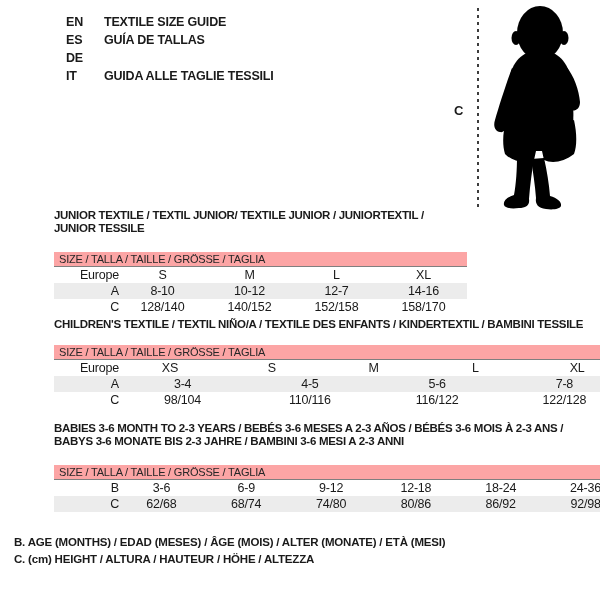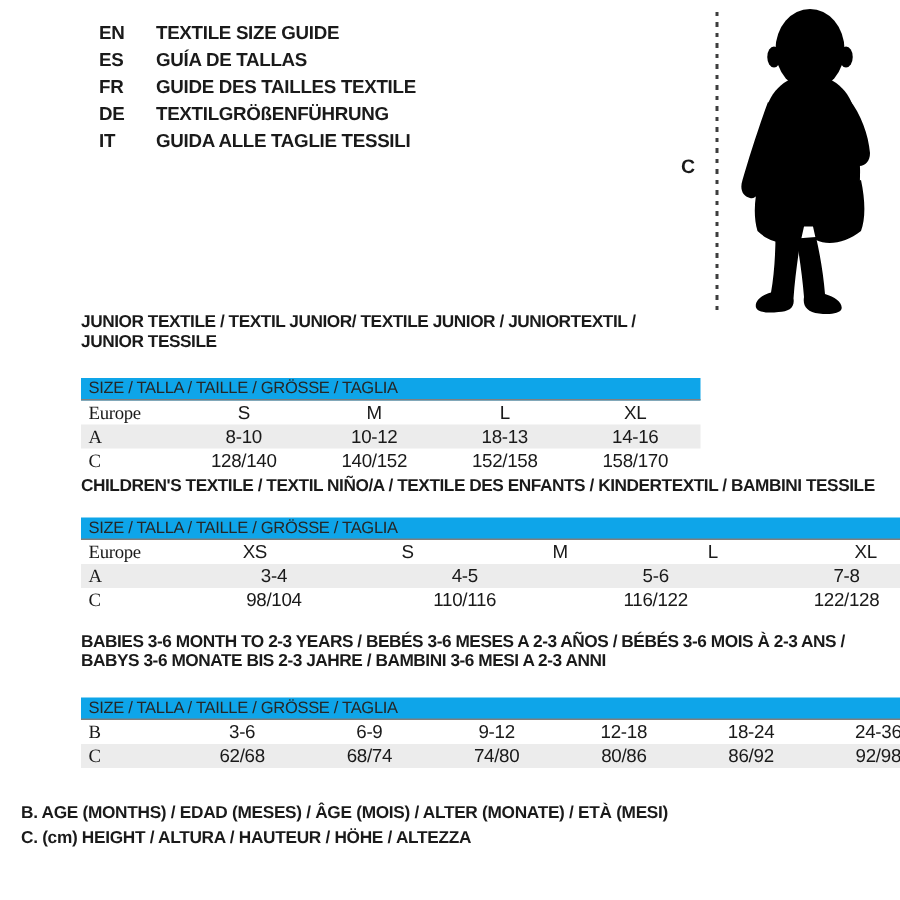--- a/index.html
+++ b/index.html
@@ -26,52 +26,47 @@
   .sec-children{top:318px;width:574px;}
   .sec-babies{top:422px;width:574px;}
   .tbl-title{
     font-weight:bold;font-size:11.5px;line-height:13px;
     letter-spacing:-0.3px;white-space:pre-line;
   }
   .sec-junior .tbl{margin-top:17px;}
   .sec-children .tbl{margin-top:14px;}
   .sec-babies .tbl{margin-top:17px;}
   .tbl-bar{
-    height:15px;line-height:15px;background:#0ea5e9;
+    height:15px;line-height:15px;background:#fca5a5;
     border-bottom:1px solid #7f7f7f;padding-left:5px;box-sizing:border-box;
     font-size:11px;letter-spacing:-0.2px;color:#262626;
   }
   .tbl-row{display:flex;height:16px;line-height:16px;font-size:12.5px;letter-spacing:-0.2px;}
   .tbl-row.shaded{background:#ececec;}
   .cell{white-space:nowrap;}
-  .cell.label{width:65px;padding-left:5px;box-sizing:border-box;text-align:left;font-family:Liberation Serif, serif;}
+  .cell.label{width:65px;padding-left:5px;box-sizing:border-box;text-align:right;}
   .cell.data{flex:1;text-align:center;}
   
   .footnotes{position:absolute;top:534px;left:14px;}
   .footnote{font-weight:bold;font-size:11.5px;line-height:16.5px;letter-spacing:-0.2px;}
 </style>
 </head>
 <body>
 
 <div class="lang-block">
   <div class="lang-row">
     <span class="lang-code">EN</span>
     <span class="lang-text">TEXTILE SIZE GUIDE</span>
   </div>
   <div class="lang-row">
     <span class="lang-code">ES</span>
     <span class="lang-text">GUÍA DE TALLAS</span>
   </div>
   <div class="lang-row">
-    <span class="lang-code">FR</span>
-    <span class="lang-text">GUIDE DES TAILLES TEXTILE</span>
-  </div>
-  <div class="lang-row">
     <span class="lang-code">DE</span>
-    <span class="lang-text">TEXTILGRÖßENFÜHRUNG</span>
   </div>
   <div class="lang-row">
     <span class="lang-code">IT</span>
     <span class="lang-text">GUIDA ALLE TAGLIE TESSILI</span>
   </div>
 </div>
 
 <div class="figure">
   <span class="fig-label">C</span>
   <div class="dash-line"></div>
@@ -98,21 +93,21 @@
       <div class="cell label">Europe</div>
       <div class="cell data">S</div>
       <div class="cell data">M</div>
       <div class="cell data">L</div>
       <div class="cell data">XL</div>
     </div>
     <div class="tbl-row shaded">
       <div class="cell label">A</div>
       <div class="cell data">8-10</div>
       <div class="cell data">10-12</div>
-      <div class="cell data">18-13</div>
+      <div class="cell data">12-7</div>
       <div class="cell data">14-16</div>
     </div>
     <div class="tbl-row">
       <div class="cell label">C</div>
       <div class="cell data">128/140</div>
       <div class="cell data">140/152</div>
       <div class="cell data">152/158</div>
       <div class="cell data">158/170</div>
     </div>
   </div>

